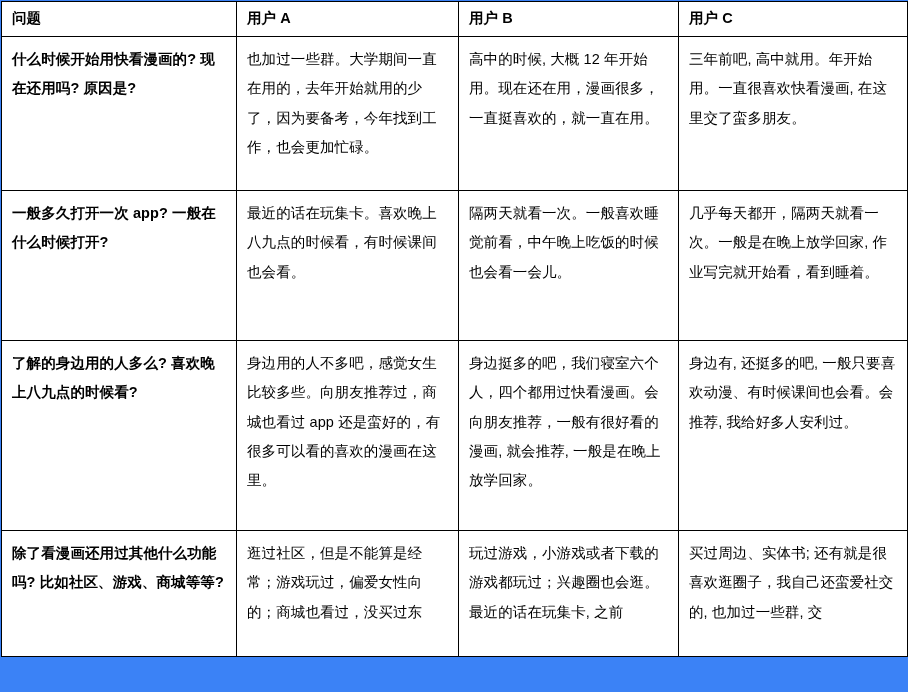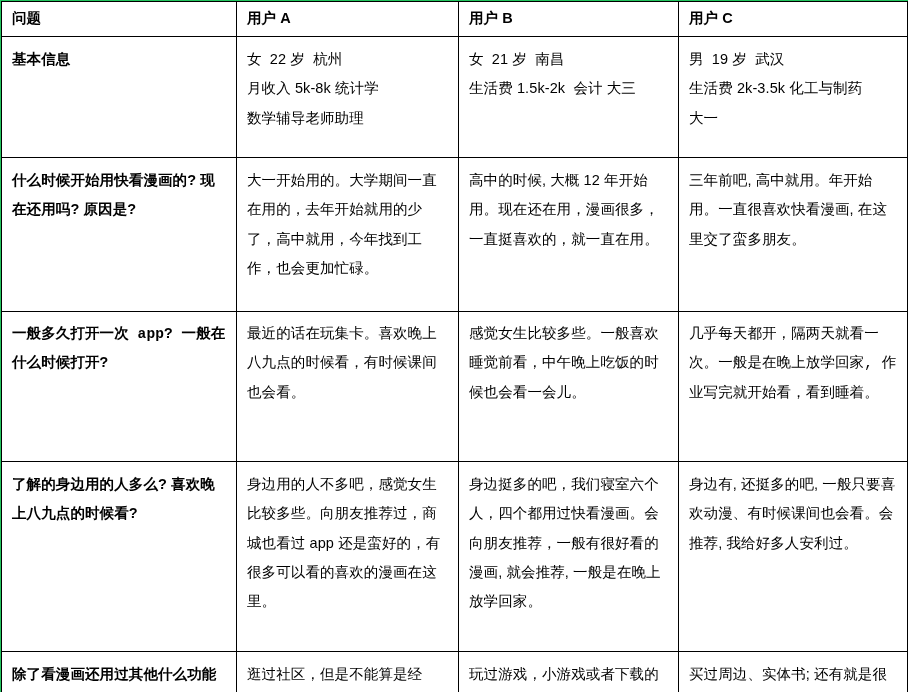--- a/index.html
+++ b/index.html
@@ -12,21 +12,21 @@
     height: 692px;
     overflow: hidden;
     font-family: "Liberation Sans", "DejaVu Sans", sans-serif;
     color: #000000;
   }
   #sheet {
     width: 908px;
     height: 692px;
     position: relative;
     overflow: hidden;
-    background: #22c55e;
+    background: #3b82f6;
   }
   table.interview-table {
     border-collapse: collapse;
     table-layout: fixed;
     width: 906px;
     margin: 1px 0 0 1px;
     background: #ffffff;
   }
   table.interview-table col.c-question { width: 235px; }
   table.interview-table col.c-usera   { width: 222px; }
@@ -56,21 +56,21 @@
     font-weight: bold;
     line-height: 1.95;
     letter-spacing: 0.15px;
   }
   td.answer-cell {
     font-weight: normal;
   }
   .row-header th { height: 22px; }
   tr.r-basic td    { height: 104px; }
   tr.r-start td    { height: 137px; }
-  tr.r-freq  td    { height: 133px; font-family: Liberation Mono, monospace; }
+  tr.r-freq  td    { height: 133px; }
   tr.r-around td   { height: 173px; }
   tr.r-other td    { height: 109px; }
   .cell-text { display: block; white-space: pre-wrap; }
 </style>
 </head>
 <body>
 
 <div id="sheet">
   <table class="interview-table">
     <colgroup>
@@ -81,62 +81,43 @@
     </colgroup>
     <thead>
       <tr class="row-header">
         <th>问题</th>
         <th>用户 A</th>
         <th>用户 B</th>
         <th>用户 C</th>
       </tr>
     </thead>
     <tbody>
-      <tr class="r-basic">
-        <td class="question-cell">
-            <span class="cell-text">基本信息</span>
-          </td>
-        <td class="answer-cell">
-            <span class="cell-text">女  22 岁  杭州
-月收入 5k-8k 统计学
-数学辅导老师助理</span>
-          </td>
-        <td class="answer-cell">
-            <span class="cell-text">女  21 岁  南昌
-生活费 1.5k-2k  会计 大三</span>
-          </td>
-        <td class="answer-cell">
-            <span class="cell-text">男  19 岁  武汉
-生活费 2k-3.5k 化工与制药
-大一</span>
-          </td>
-      </tr>
       <tr class="r-start">
         <td class="question-cell">
             <span class="cell-text">什么时候开始用快看漫画的? 现在还用吗? 原因是?</span>
           </td>
         <td class="answer-cell">
-            <span class="cell-text">大一开始用的。大学期间一直在用的，去年开始就用的少了，高中就用，今年找到工作，也会更加忙碌。</span>
+            <span class="cell-text">也加过一些群。大学期间一直在用的，去年开始就用的少了，因为要备考，今年找到工作，也会更加忙碌。</span>
           </td>
         <td class="answer-cell">
             <span class="cell-text">高中的时候, 大概 12 年开始用。现在还在用，漫画很多，一直挺喜欢的，就一直在用。</span>
           </td>
         <td class="answer-cell">
             <span class="cell-text">三年前吧, 高中就用。年开始用。一直很喜欢快看漫画, 在这里交了蛮多朋友。</span>
           </td>
       </tr>
       <tr class="r-freq">
         <td class="question-cell">
             <span class="cell-text">一般多久打开一次 app? 一般在什么时候打开?</span>
           </td>
         <td class="answer-cell">
             <span class="cell-text">最近的话在玩集卡。喜欢晚上八九点的时候看，有时候课间也会看。</span>
           </td>
         <td class="answer-cell">
-            <span class="cell-text">感觉女生比较多些。一般喜欢睡觉前看，中午晚上吃饭的时候也会看一会儿。</span>
+            <span class="cell-text">隔两天就看一次。一般喜欢睡觉前看，中午晚上吃饭的时候也会看一会儿。</span>
           </td>
         <td class="answer-cell">
             <span class="cell-text">几乎每天都开，隔两天就看一次。一般是在晚上放学回家, 作业写完就开始看，看到睡着。</span>
           </td>
       </tr>
       <tr class="r-around">
         <td class="question-cell">
             <span class="cell-text">了解的身边用的人多么? 喜欢晚上八九点的时候看?</span>
           </td>
         <td class="answer-cell">

